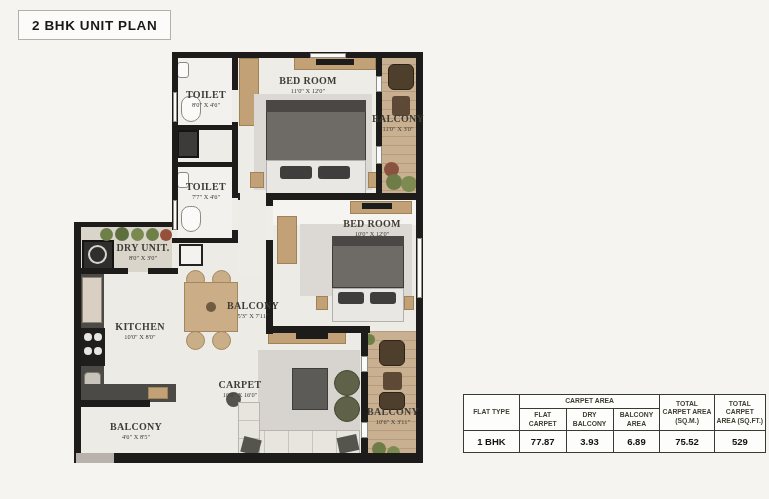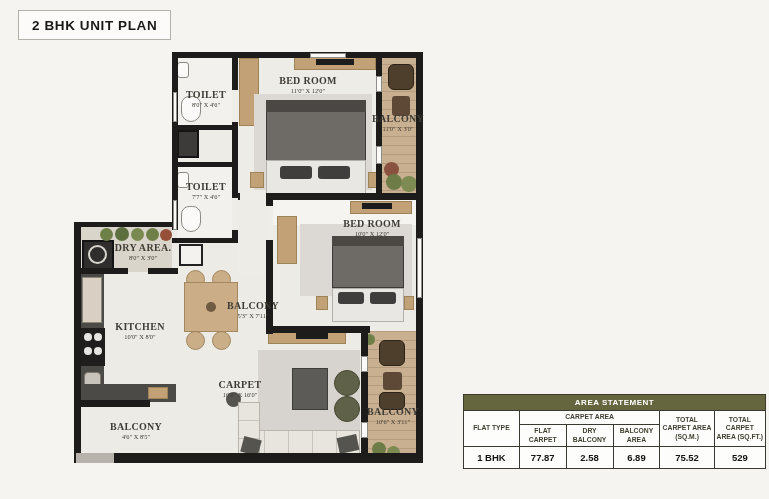--- a/index.html
+++ b/index.html
@@ -177,21 +177,21 @@
   </div>
   <div class="lbl" style="left:398px;top:123px;">
     <div class="n">BALCONY</div>
     <div class="d">11'0" X 3'0"</div>
   </div>
   <div class="lbl" style="left:206px;top:191px;">
     <div class="n">TOILET</div>
     <div class="d">7'7" X 4'6"</div>
   </div>
   <div class="lbl" style="left:143px;top:252px;">
-    <div class="n">DRY AREA.</div>
+    <div class="n">DRY UNIT.</div>
     <div class="d">8'0" X 3'0"</div>
   </div>
   <div class="lbl" style="left:140px;top:331px;">
     <div class="n">KITCHEN</div>
     <div class="d">10'0" X 8'0"</div>
   </div>
   <div class="lbl" style="left:253px;top:310px;">
     <div class="n">BALCONY</div>
     <div class="d">5'3" X 7'11"</div>
   </div>
@@ -207,37 +207,36 @@
     <div class="n">BALCONY</div>
     <div class="d">4'6" X 8'5"</div>
   </div>
   <div class="lbl" style="left:393px;top:416px;">
     <div class="n">BALCONY</div>
     <div class="d">10'6" X 3'11"</div>
   </div>
 </div>
 
 <div class="area-wrap">
-  <div class="at-header">AREA STATEMENT</div>
   <table class="at">
     <tbody>
         <tr>
       <td rowspan="2" style="width:17.5%;">FLAT TYPE</td>
       <td colspan="3">CARPET AREA</td>
       <td rowspan="2" style="width:17%;">TOTAL CARPET AREA (SQ.M.)</td>
       <td rowspan="2" style="width:16%;">TOTAL CARPET AREA (SQ.FT.)</td>
     </tr>
     <tr>
       <td style="width:17%;">FLAT CARPET</td>
       <td style="width:16%;">DRY BALCONY</td>
       <td style="width:16.5%;">BALCONY AREA</td>
     </tr>
     <tr class="data">
       <td>1 BHK</td>
       <td>77.87</td>
-      <td>2.58</td>
+      <td>3.93</td>
       <td>6.89</td>
       <td>75.52</td>
       <td>529</td>
     </tr>
   </tbody>
     </table>
 </div>
 
 </body></html>

